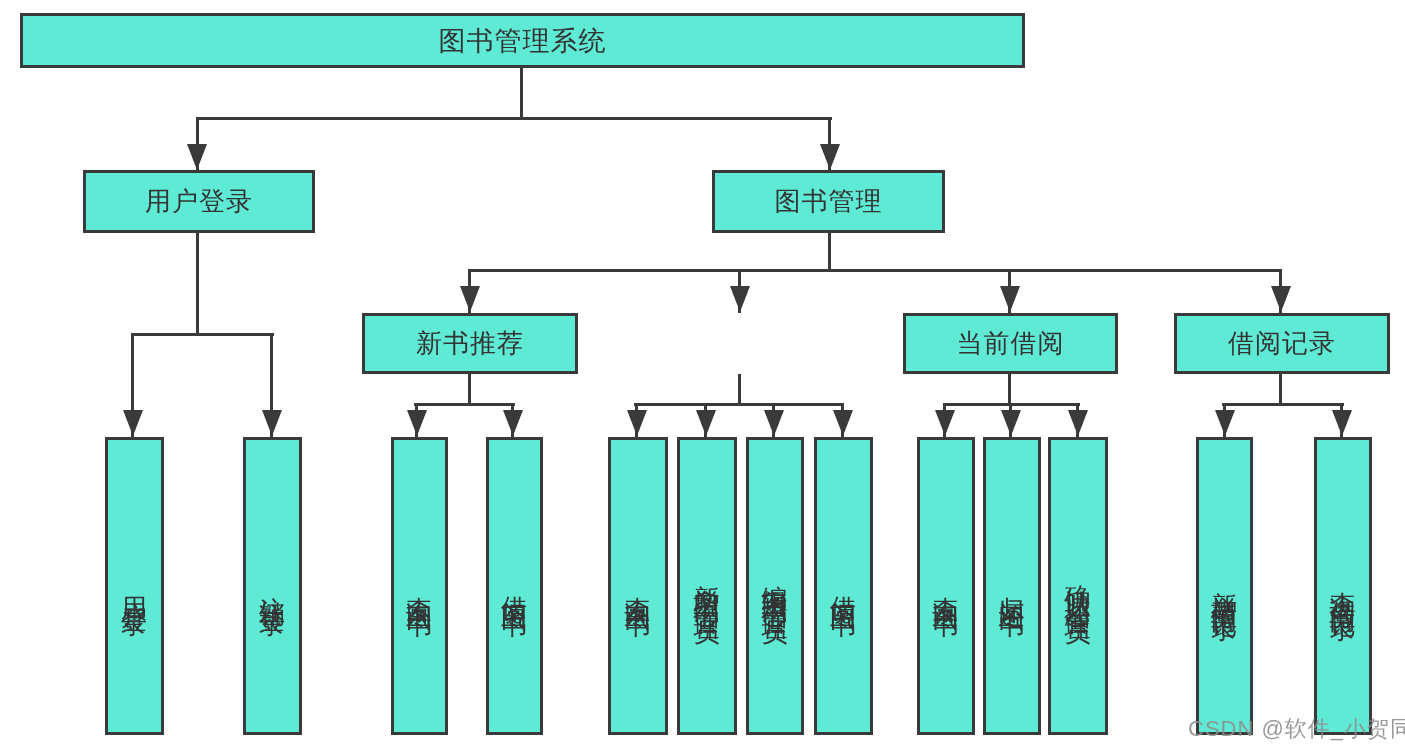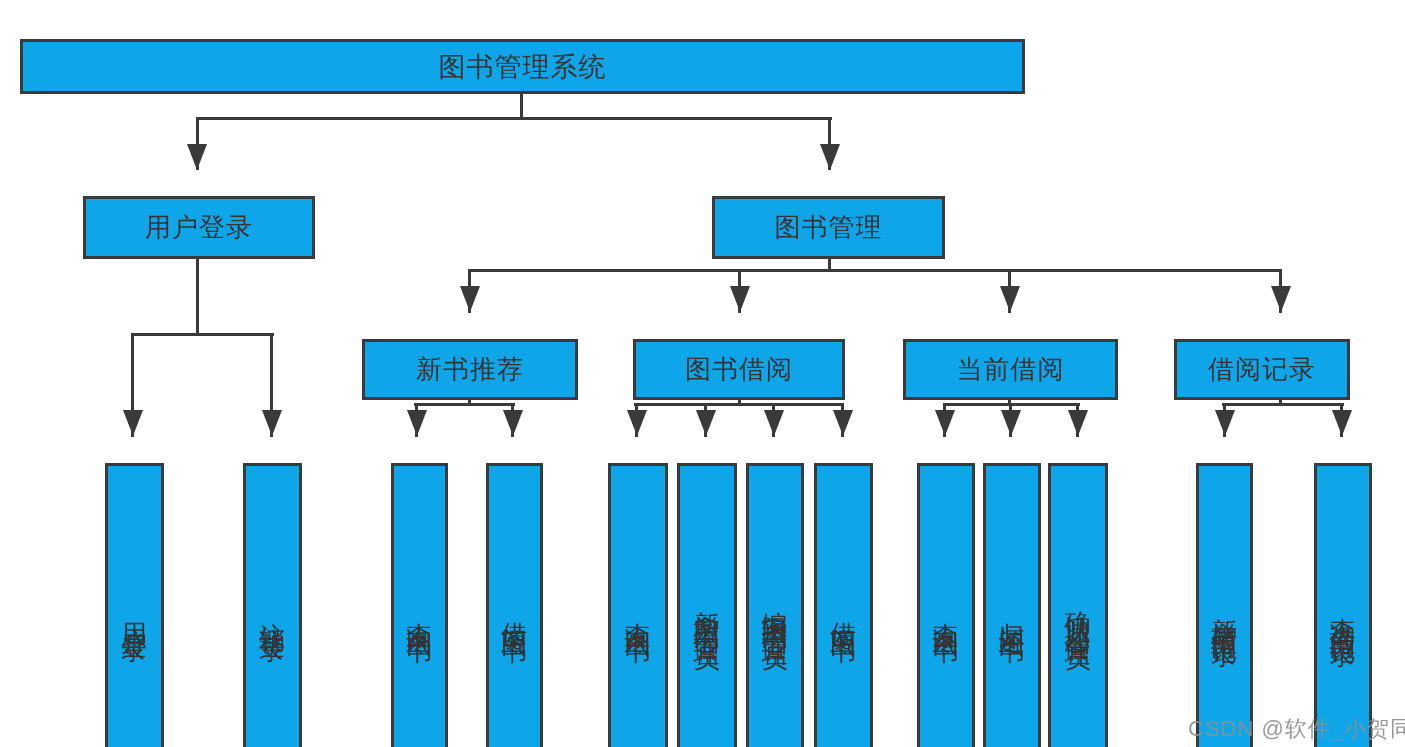--- a/index.html
+++ b/index.html
@@ -6,23 +6,23 @@
   body{
     width:1405px;height:747px;
     font-family:"Liberation Sans","DejaVu Sans",sans-serif;
     overflow:hidden;
   }
   .canvas{
     position:relative;width:1405px;height:747px;background:#ffffff;
   }
   
   .node,.vnode{
-    position:absolute;box-sizing:border-box;background:#0ea5e9;
+    position:absolute;box-sizing:border-box;background:#5eead4;
     border:3px solid #3a3a3a;color:#333333;
-    display:flex;align-items:center;justify-content:center;margin-top:26px;
+    display:flex;align-items:center;justify-content:center;
   }
   .node{font-size:26px;letter-spacing:1px;}
   .node.lvl1{font-size:27px;}
   .vnode{top:437px;height:298px;}
   .vtext{
     writing-mode:vertical-rl;text-orientation:mixed;
     font-size:26px;line-height:1;letter-spacing:5px;
     white-space:nowrap;color:#333333;
   }
   
@@ -112,27 +112,24 @@
   <div class="node" style="left:83px;top:170px;width:232px;height:63px;">
     <span>用户登录</span>
   </div>
   <div class="node" style="left:362px;top:313px;width:216px;height:61px;">
     <span>新书推荐</span>
   </div>
 
   <div class="node" style="left:712px;top:170px;width:233px;height:63px;">
     <span>图书管理</span>
   </div>
-  <div class="node" style="left:633px;top:313px;width:212px;height:61px;">
-    <span>图书借阅</span>
-  </div>
   <div class="node" style="left:903px;top:313px;width:215px;height:61px;">
     <span>当前借阅</span>
   </div>
-  <div class="node" style="left:1174px;top:313px;width:176px;height:61px;">
+  <div class="node" style="left:1174px;top:313px;width:216px;height:61px;">
     <span>借阅记录</span>
   </div>
 
   <div class="vnode" style="left:105px;width:59px;">
     <span class="vtext">用户登录</span>
   </div>
   <div class="vnode" style="left:243px;width:59px;">
     <span class="vtext">注销登录</span>
   </div>
 

